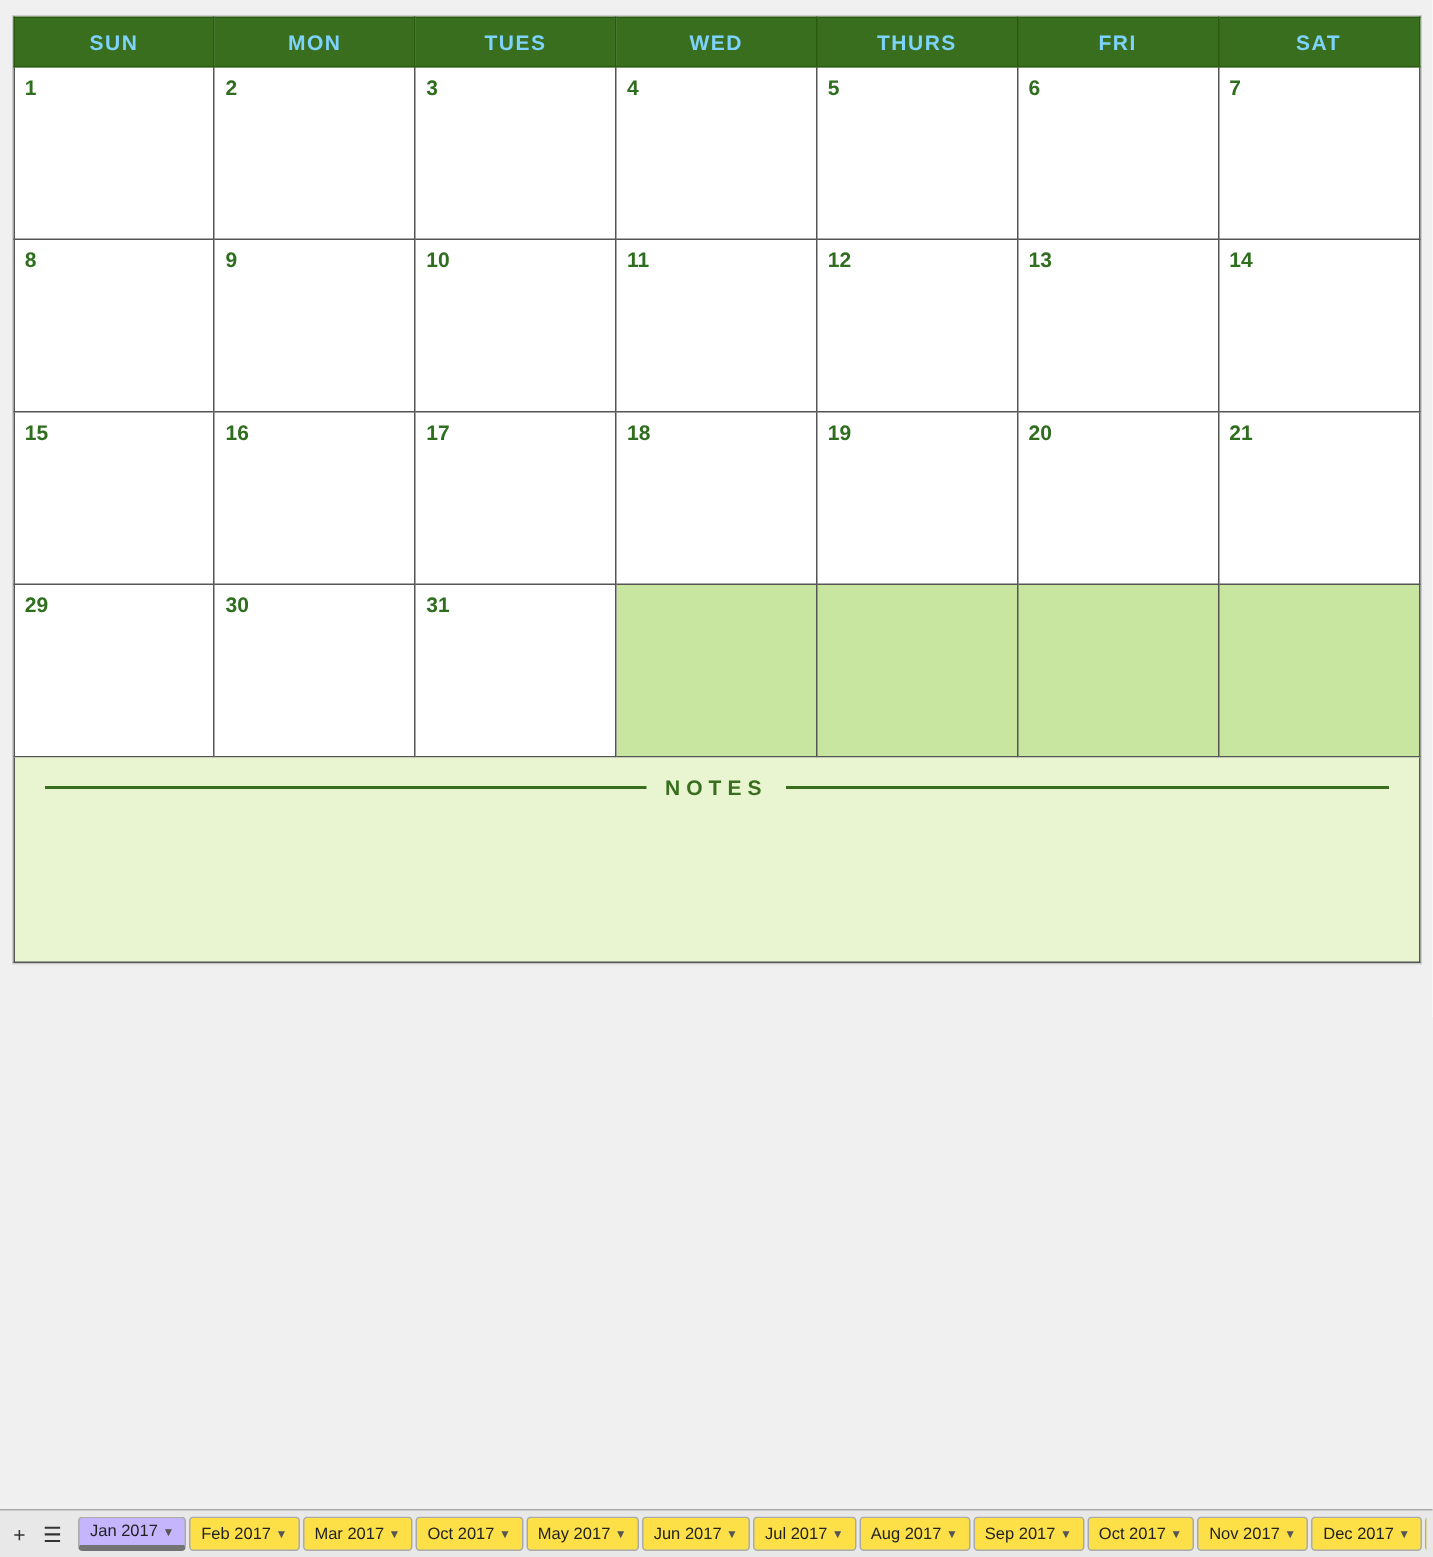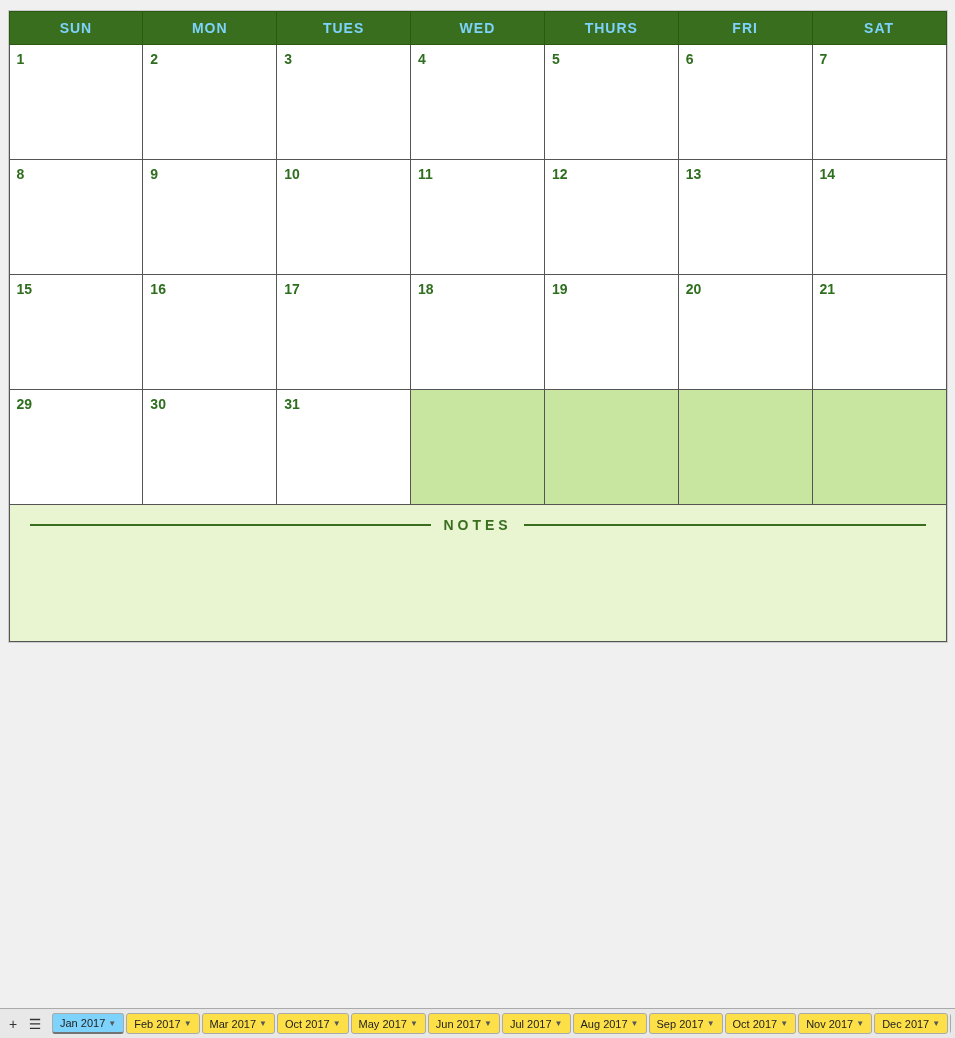--- a/index.html
+++ b/index.html
@@ -136,22 +136,22 @@
       font-size: 11px;
       color: #222;
       display: flex;
       align-items: center;
       gap: 3px;
       cursor: pointer;
       white-space: nowrap;
     }
 
     .tab-item.active {
-      background: #7dd3fc;
-      border-bottom: 2px solid #737373;
+      background: #c4b5fd;
+      border-bottom: 4px solid #737373;
     }
 
     .tab-item .dropdown-arrow {
       font-size: 8px;
       color: #555;
     }
   </style>
 </head>
 <body>
 

